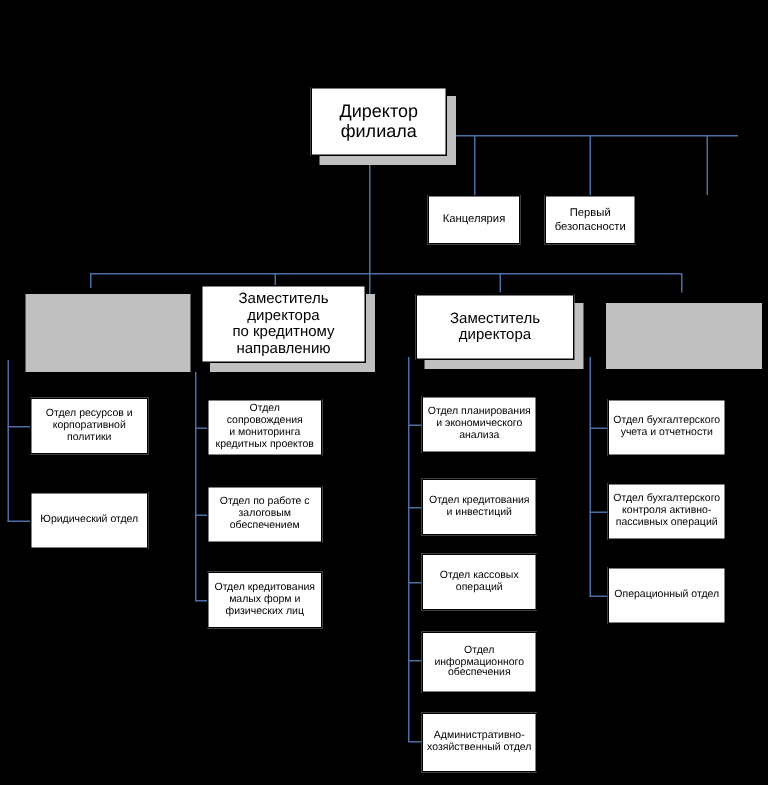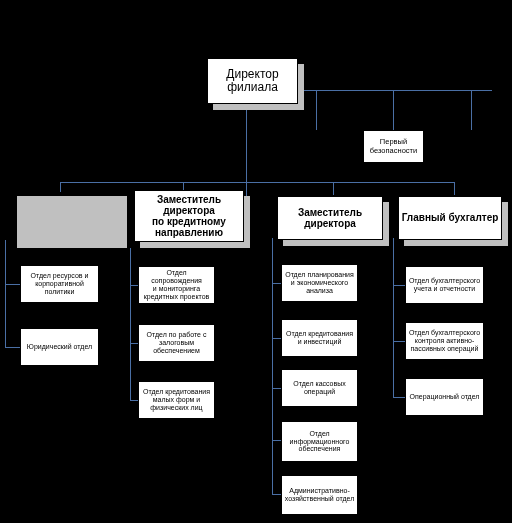--- a/index.html
+++ b/index.html
@@ -43,21 +43,21 @@
     background: #C0C0C0;
     z-index: 1;
   }
   .node .txt {
     display: block;
     width: 100%;
     white-space: pre-line;
   }
   
   .root      { font-size: 12px; }
-  .lvl2-big  { font-size: 10px; font-weight: bold; }
+  .lvl2-big  { font-size: 10px; }
   .lvl2-small{ font-size: 7.5px; }
   .leaf      { font-size: 7px; }
 </style>
 </head>
 <body>
 
 <div id="canvas">
 
   <div class="line v" style="left:246px; top:104px; height:113px;"></div>
 
@@ -98,35 +98,35 @@
   <div class="shadow" style="left:17px; top:196px; width:110px; height:52px;"></div>
   <div class="shadow" style="left:140px; top:196px; width:110px; height:52px;"></div>
   <div class="shadow" style="left:283px; top:202px; width:106px; height:44px;"></div>
   <div class="shadow" style="left:404px; top:202px; width:104px; height:44px;"></div>
 
   <div class="node root" style="left:207px; top:58px; width:91px; height:46px;">
     <span class="txt">Директор
 филиала</span>
   </div>
 
+  <div class="node lvl2-small" style="left:285px; top:130px; width:62px; height:33px;">
+    <span class="txt">Канцелярия</span>
+  </div>
   <div class="node lvl2-small" style="left:363px; top:130px; width:61px; height:33px;">
     <span class="txt">Первый
 безопасности</span>
   </div>
 
   <div class="node lvl2-big" style="left:134px; top:190px; width:110px; height:52px;">
     <span class="txt">Заместитель директора
 по кредитному
 направлению</span>
   </div>
   <div class="node lvl2-big" style="left:277px; top:196px; width:106px; height:44px;">
     <span class="txt">Заместитель директора</span>
-  </div>
-  <div class="node lvl2-big" style="left:398px; top:196px; width:104px; height:44px;">
-    <span class="txt">Главный бухгалтер</span>
   </div>
 
   <div class="node leaf" style="left:20px; top:265px; width:79px; height:38px;">
     <span class="txt">Отдел ресурсов и
 корпоративной
 политики</span>
   </div>
   <div class="node leaf" style="left:20px; top:328px; width:79px; height:38px;">
     <span class="txt">Юридический отдел</span>
   </div>

